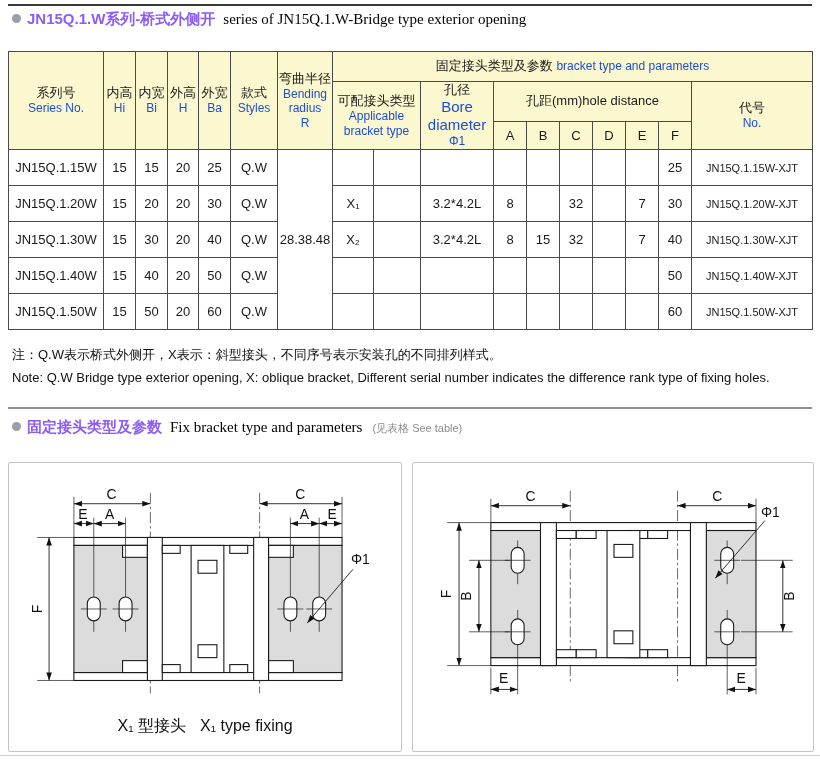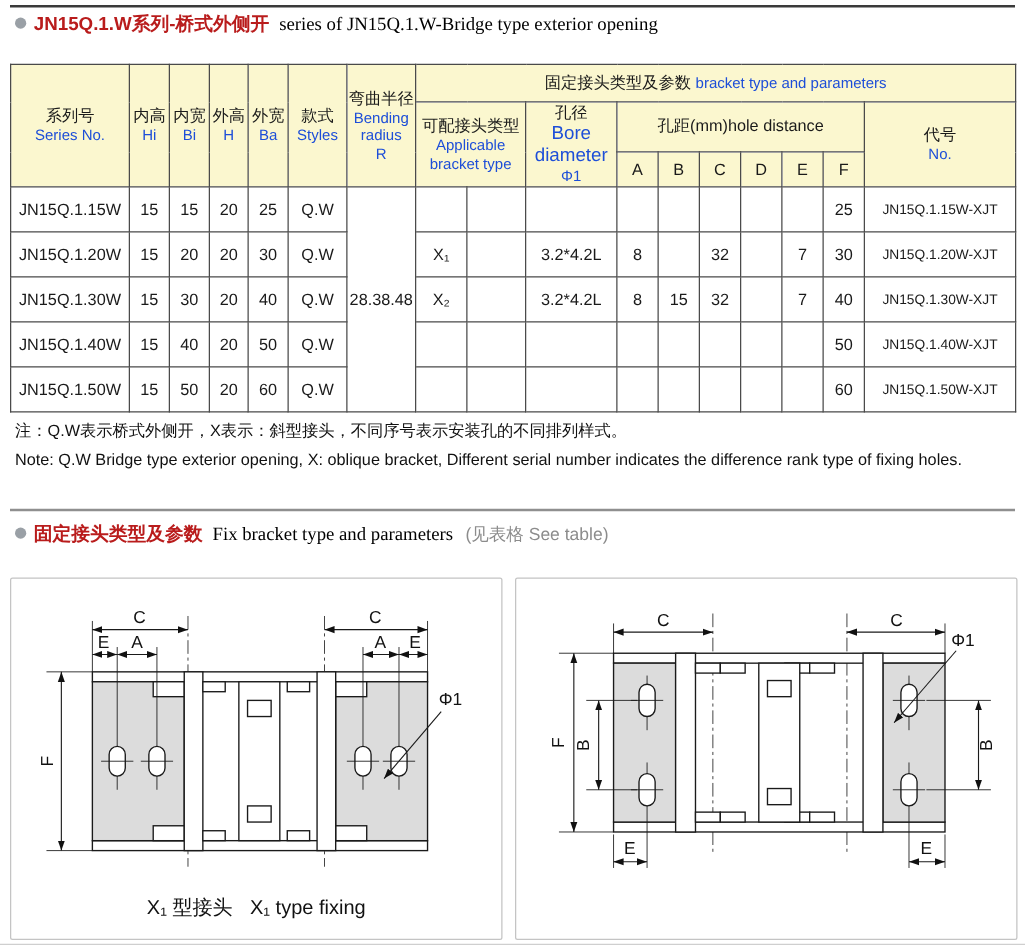--- a/index.html
+++ b/index.html
@@ -3,23 +3,23 @@
 <meta charset="utf-8">
 <style>
   html,body{margin:0;padding:0;background:#fff;}
   .page{position:relative;width:820px;height:760px;background:#fff;
         font-family:"Liberation Sans",sans-serif;color:#1a1a1a;overflow:hidden;}
   .toprule{position:absolute;top:4px;left:8px;right:8px;height:2px;background:#3a3a3a;}
   .botrule{position:absolute;top:755px;left:0;right:0;height:1px;background:#cfcfcf;}
   .sec-title{position:absolute;left:12px;font-size:15px;white-space:nowrap;}
   .sec-title .bullet{display:inline-block;width:9px;height:9px;border-radius:50%;
         background:#9aa0a6;margin-right:6px;vertical-align:1px;}
-  .sec-title .zh{color:#b91c1c;font-weight:bold;}
+  .sec-title .zh{color:#8b5cf6;font-weight:bold;}
   .sec-title .en{color:#000000;margin-left:8px;font-family:Liberation Serif, serif;}
-  .sec-title .aside{color:#8c8c8c;font-size:14px;margin-left:10px;}
+  .sec-title .aside{color:#8c8c8c;font-size:11px;margin-left:10px;}
   .divider{position:absolute;top:407px;left:8px;right:8px;height:2px;background:#8f8f8f;}
 
   table.spec{position:absolute;top:51px;left:8px;width:804px;border-collapse:collapse;
         table-layout:fixed;font-size:13px;}
   table.spec th,table.spec td{border:1px solid #4a4a4a;padding:0;text-align:center;
         vertical-align:middle;font-weight:normal;overflow:hidden;}
   table.spec thead th{background:#fbf7cf;}
   .h-zh{font-size:13px;line-height:1.25;}
   .h-en{font-size:12px;line-height:1.2;color:#1d4ed8;}
   tr.hr1{height:30px;} tr.hr2{height:40px;} tr.hr3{height:28px;}
@@ -224,21 +224,21 @@
           <td></td>
           <td></td>
           <td></td>
           <td></td>
           <td>60</td>
           <td class="col-code">JN15Q.1.50W-XJT</td>
         </tr>
       </tbody>
   </table>
 
-  <div class="note" style="top:334px;">
+  <div class="note" style="top:344px;">
     <div>注：Q.W表示桥式外侧开，X表示：斜型接头，不同序号表示安装孔的不同排列样式。</div>
     <div>Note: Q.W Bridge type exterior opening, X: oblique bracket, Different serial number indicates the difference rank type of fixing holes.</div>
   </div>
 
   <div class="divider"></div>
 
   <div class="sec-title" style="top:418px;">
     <span class="bullet"></span><span class="zh">固定接头类型及参数</span><span class="en">Fix bracket type and parameters</span><span class="aside">(见表格 See table)</span>
   </div>
 

